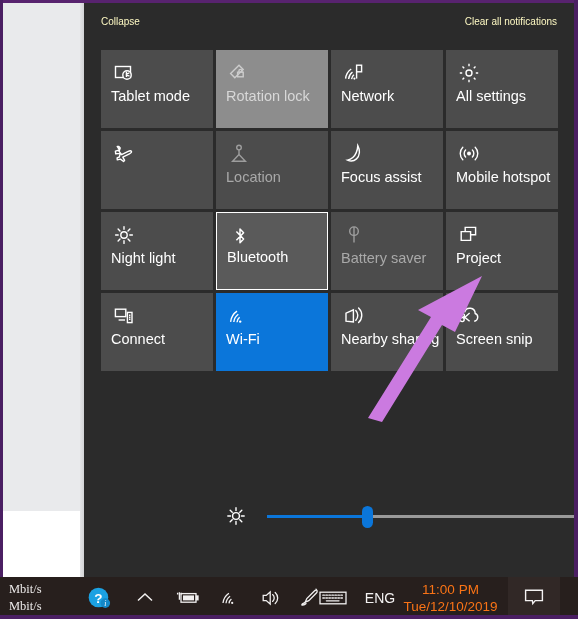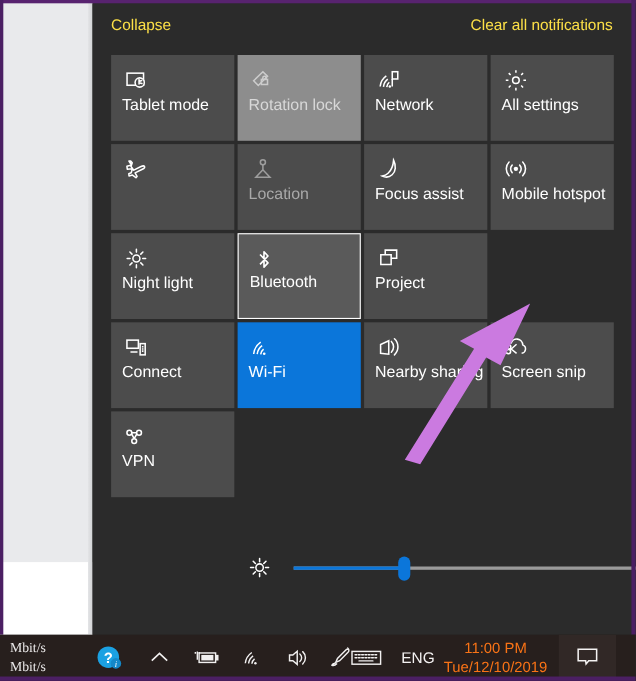--- a/index.html
+++ b/index.html
@@ -17,21 +17,21 @@
   .desktop-edge{position:absolute;left:80px;top:0;width:4px;height:577px;
     background:linear-gradient(to right,#e4e5e7,#d2d3d5);}
   .win-border-left{position:absolute;left:0;top:0;width:3px;height:577px;background:#4b1f63;}
   .win-border-top{position:absolute;left:0;top:0;width:578px;height:3px;background:#58236f;}
   .win-border-right{position:absolute;left:574px;top:0;width:4px;height:577px;background:#4b1f63;}
 
   
   .panel{position:absolute;left:84px;top:3px;width:490px;height:574px;background:#2b2b2b;}
 
   .panel-header{position:absolute;left:0;top:0;width:490px;height:47px;}
-  .hdr-link{position:absolute;top:9px;font-size:14px;color:#fde047;cursor:pointer;
+  .hdr-link{position:absolute;top:9px;font-size:10px;color:#fef9c3;cursor:pointer;
     white-space:nowrap;line-height:20px;}
   .hdr-collapse{left:17px;}
   .hdr-clear{right:17px;}
 
   
   .tiles{position:absolute;left:17px;top:47px;width:458px;}
   .tile-row{display:flex;gap:3px;margin-bottom:3px;}
   .tile{
     position:relative;width:112px;height:78px;background:#4c4c4c;
     box-sizing:border-box;cursor:pointer;overflow:hidden;
@@ -195,20 +195,29 @@
 
         <div class="tile hover">
           <span class="ticon">
             <svg width="24" height="24" viewBox="0 0 24 24" fill="none" stroke="currentColor" stroke-width="1.5" stroke-linejoin="round">
               <path d="M7.4 6.4 14.6 14 11 17.8V3.9l3.6 3.8-7.2 7.6"></path>
             </svg>
           </span>
           <span class="tlabel">Bluetooth</span>
         </div>
 
+        <div class="tile disabled">
+          <span class="ticon">
+            <svg width="24" height="24" viewBox="0 0 24 24" fill="none" stroke="currentColor" stroke-width="1.4">
+              <path d="M11 11.4c-2.4 0-4.3-1.9-4.3-4.2S8.6 2.9 11 2.9s4.3 1.9 4.3 4.3-1.9 4.2-4.3 4.2z"></path>
+              <path d="M11 3v15.6"></path>
+            </svg>
+          </span>
+          <span class="tlabel">Battery saver</span>
+        </div>
 
         <div class="tile">
           <span class="ticon">
             <svg width="24" height="24" viewBox="0 0 24 24" fill="none" stroke="currentColor" stroke-width="1.4">
               <path d="M7.2 3.4h10.4v7.4H7.2z"></path>
               <path d="M3.2 7.6h9.4v8.8H3.2z" fill="#4c4c4c"></path>
             </svg>
           </span>
           <span class="tlabel">Project</span>
         </div>
@@ -256,31 +265,20 @@
               <circle cx="4.2" cy="14.6" r="2"></circle>
               <circle cx="4.6" cy="10.4" r="1.8"></circle>
               <path d="M5.8 13.2 11.6 8M5.9 11.6l5.7 4.6"></path>
             </svg>
           </span>
           <span class="tlabel">Screen snip</span>
         </div>
       </div>
 
       <div class="tile-row">
-        <div class="tile">
-          <span class="ticon">
-            <svg width="24" height="24" viewBox="0 0 24 24" fill="none" stroke="currentColor" stroke-width="1.4">
-              <circle cx="4.6" cy="7.4" r="2.2"></circle>
-              <circle cx="13.4" cy="7.4" r="2.2"></circle>
-              <circle cx="9" cy="15" r="2.2"></circle>
-              <path d="M6.6 8.4 9 12.8M11.4 8.4 9 12.8M6.8 7.4h4.4"></path>
-            </svg>
-          </span>
-          <span class="tlabel">VPN</span>
-        </div>
         <div class="tile spacer"></div>
         <div class="tile spacer"></div>
         <div class="tile spacer"></div>
       </div>
 
     </div>
 
     <div class="bright">
       <span class="bright-icon">
         <svg width="24" height="24" viewBox="0 0 24 24" fill="none" stroke="currentColor" stroke-width="1.4" stroke-linecap="round">

